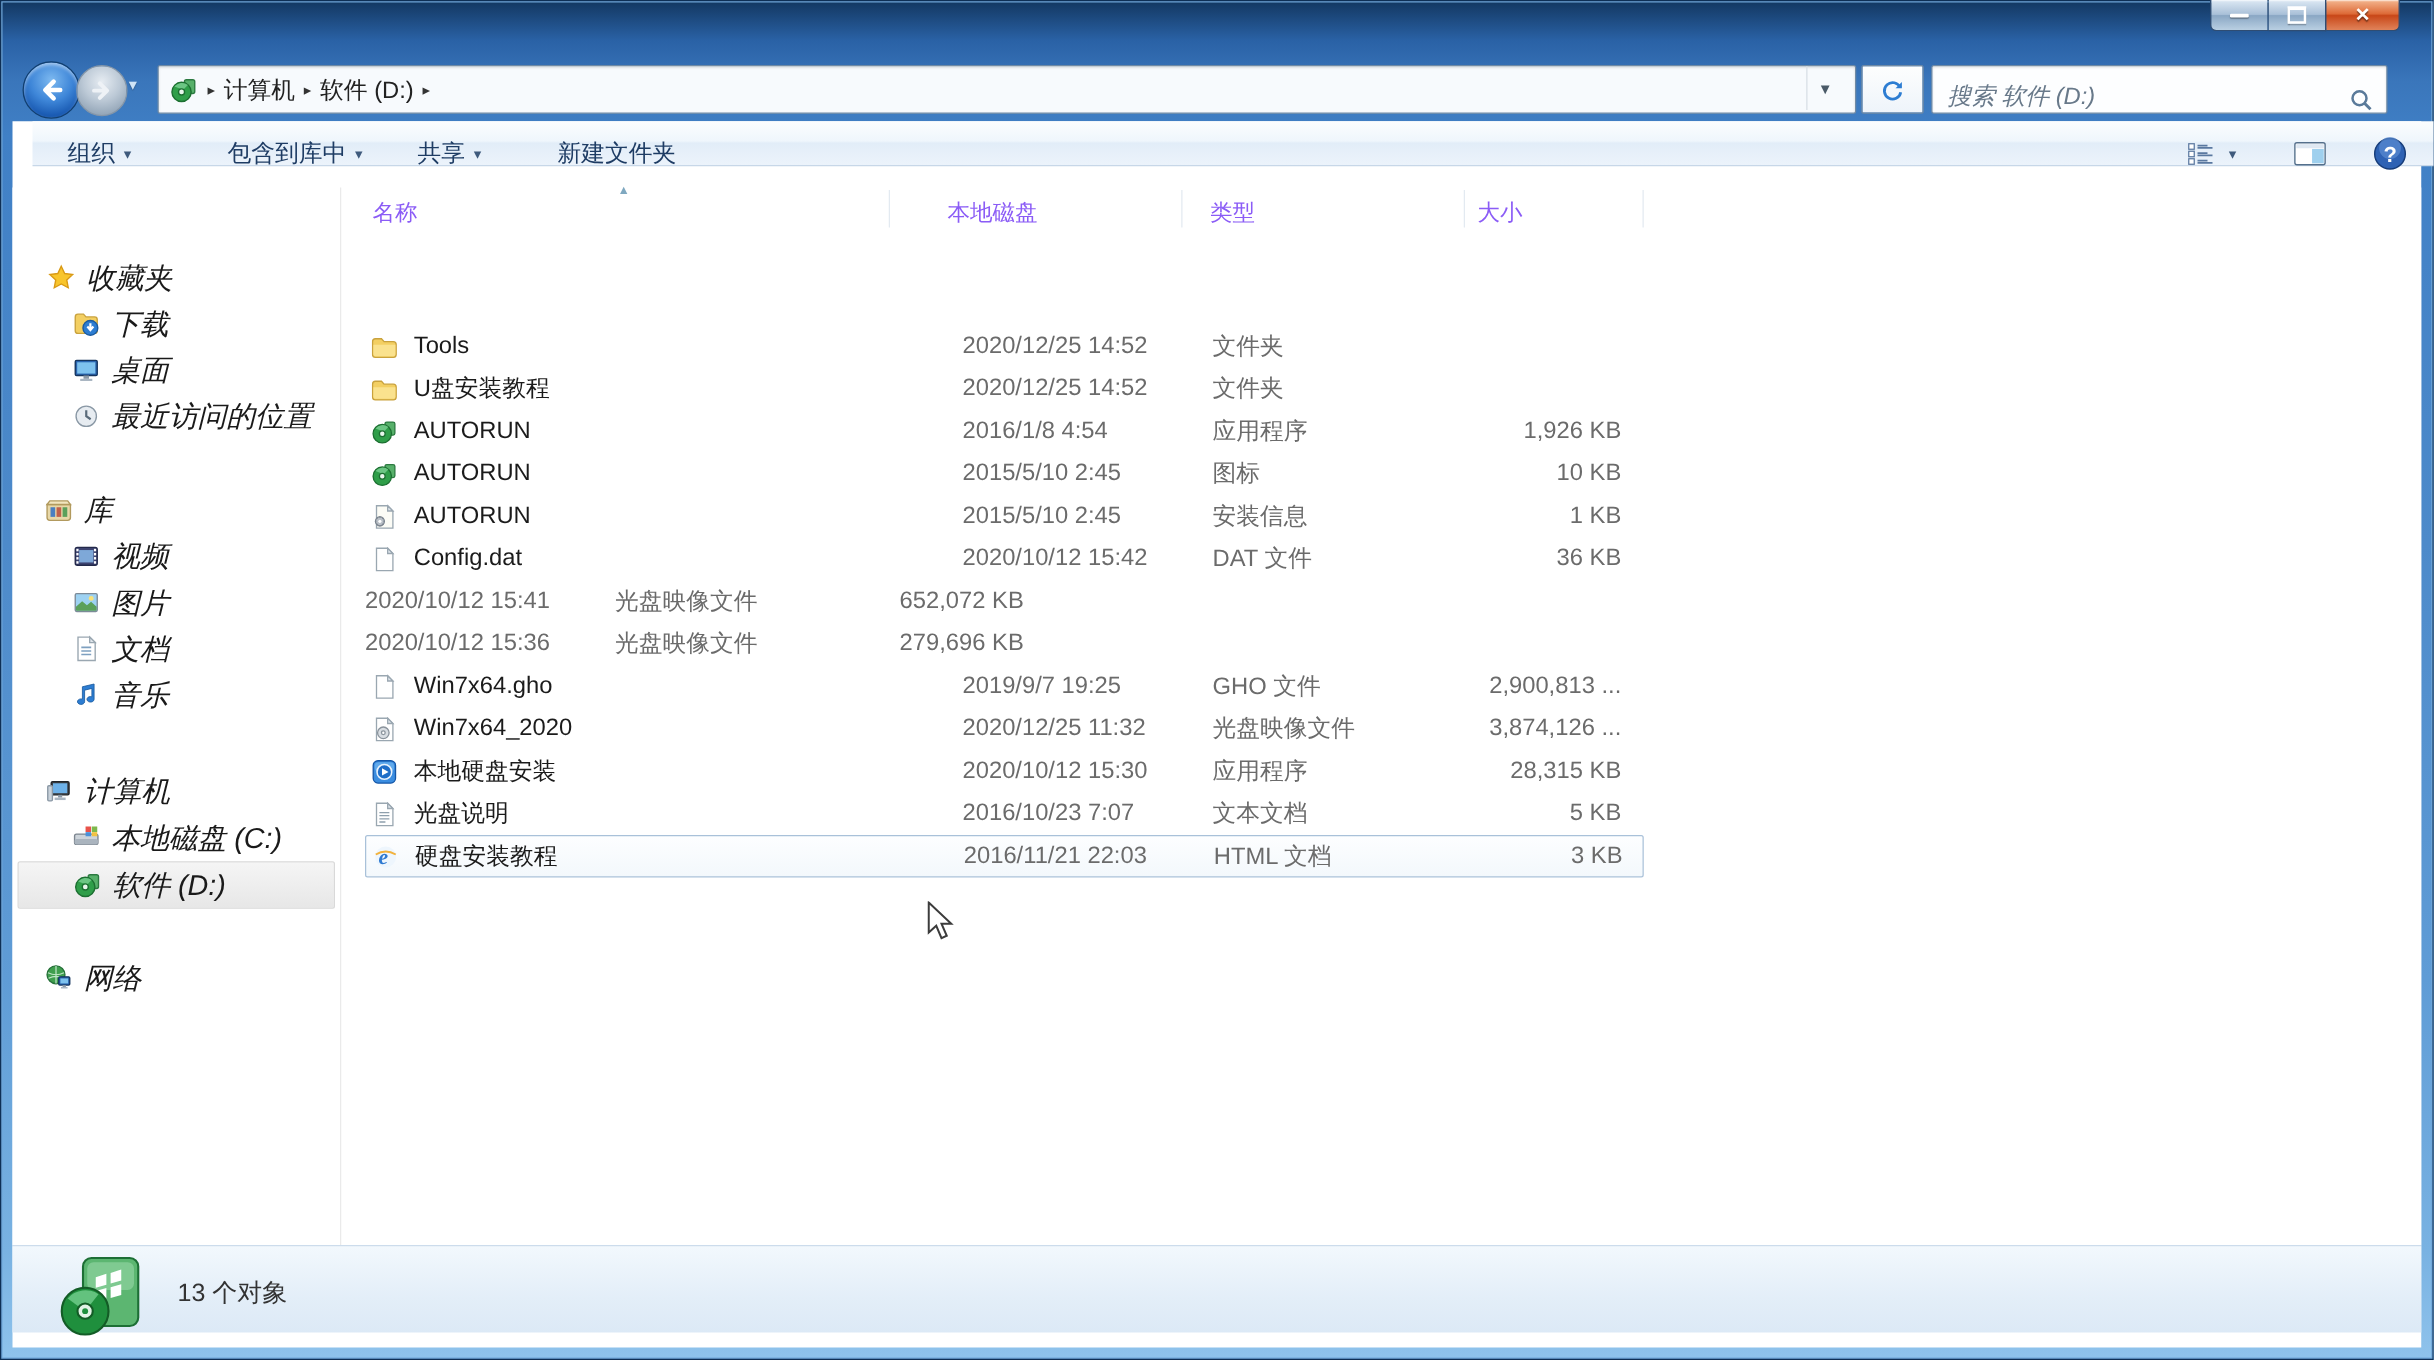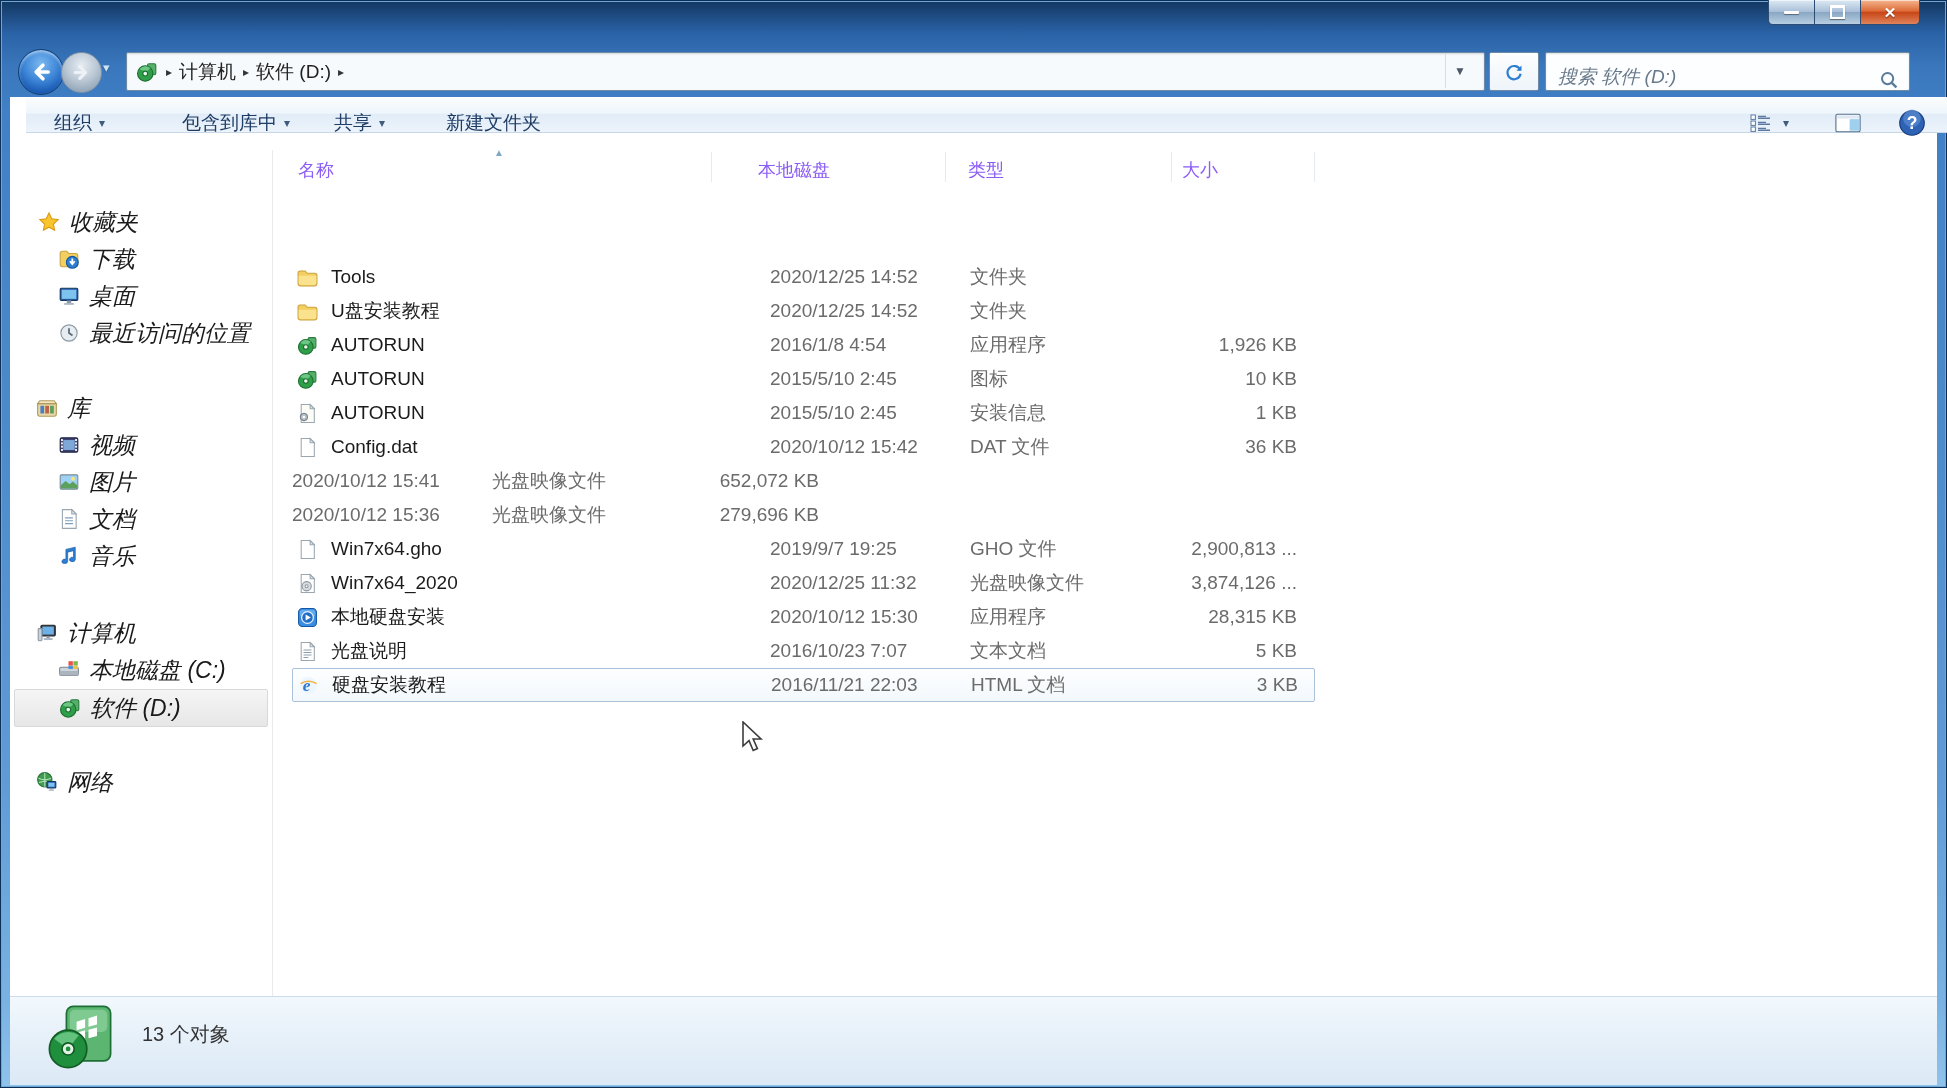--- a/index.html
+++ b/index.html
@@ -58,21 +58,21 @@
   .rows{position:absolute;left:12px;top:110px;width:1023px;}
   .row{display:flex;height:34px;align-items:center;box-sizing:border-box;}
   .row.sel{border:1px solid #a9c1d9;border-radius:2px;background:linear-gradient(180deg,#fdfeff,#f3f8fc);}
   .c{font-size:19px;white-space:nowrap;overflow:hidden;}
   .c.n{width:478px;color:#1b1b1b;display:flex;align-items:center;flex:none;}
   .c.n .fic{width:21px;height:21px;margin:0 13px 0 5px;flex:none;}
   .c.d{width:200px;color:#6b6b6b;flex:none;}
   .c.t{width:205px;color:#6b6b6b;flex:none;}
   .c.s{width:122px;color:#6b6b6b;text-align:right;padding-right:18px;flex:none;}
   
-  .status{position:absolute;left:0;top:899px;width:100%;height:89px;
+  .status{position:absolute;left:0;top:899px;width:100%;height:70px;
      background:linear-gradient(180deg,#f2f8fd 0%,#e3eef8 60%,#dcе9f6 100%);
      background:linear-gradient(180deg,#f2f8fd 0%,#e3eef8 60%,#dce9f6 100%);
      border-top:1px solid #ccdcec;box-sizing:border-box;}
   .status .bic{position:absolute;left:36px;top:6px;width:68px;height:68px;}
   .status .stxt{position:absolute;left:132px;top:24px;font-size:20px;color:#333;}
   
   .cursor{position:absolute;left:741px;top:721px;width:26px;height:34px;pointer-events:none;}
   svg{display:block;}
   .hiddefs{position:absolute;width:0;height:0;overflow:hidden;}
 </style>

